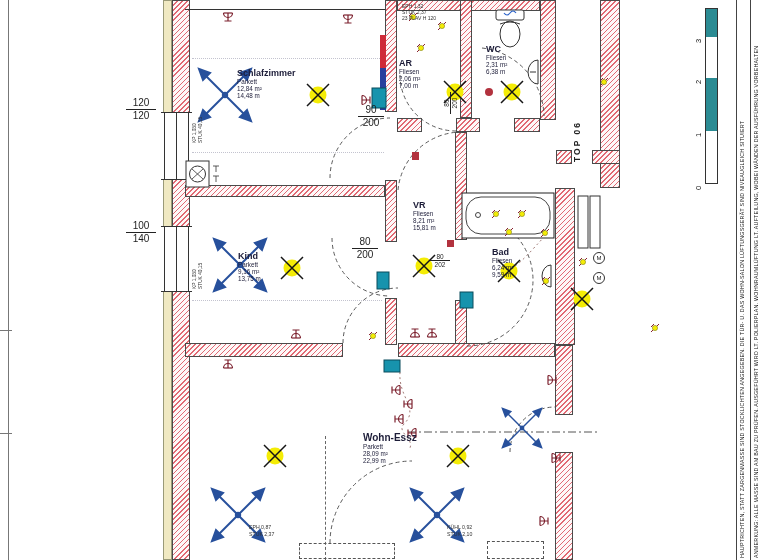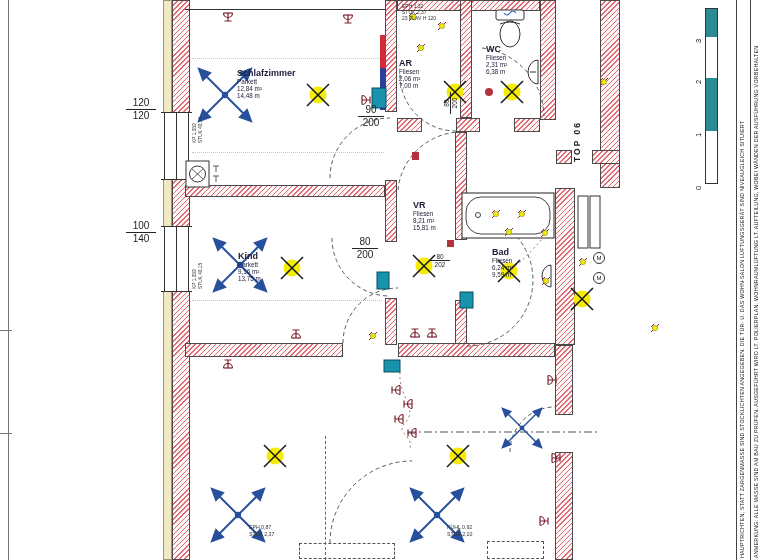--- a/index.html
+++ b/index.html
@@ -251,20 +251,26 @@
     <div class="rline">Fliesen</div>
     <div class="rline">8,21 m²</div>
     <div class="rline">15,81 m</div>
   </div>
   <div class="room-label" style="left:492px;top:247px">
     <div class="rname">Bad</div>
     <div class="rline">Fliesen</div>
     <div class="rline">6,24 m²</div>
     <div class="rline">9,59 m</div>
   </div>
+  <div class="room-label big" style="left:363px;top:432px">
+    <div class="rname">Wohn-Essz</div>
+    <div class="rline">Parkett</div>
+    <div class="rline">28,09 m²</div>
+    <div class="rline">22,99 m</div>
+  </div>
 
   <div class="dim" style="left:126px;top:97px;width:30px">
     <div class="t">120</div>
     <div>120</div>
   </div>
   <div class="dim" style="left:126px;top:220px;width:30px">
     <div class="t">100</div>
     <div>140</div>
   </div>
   <div class="dim" style="left:358px;top:104px;width:26px">

